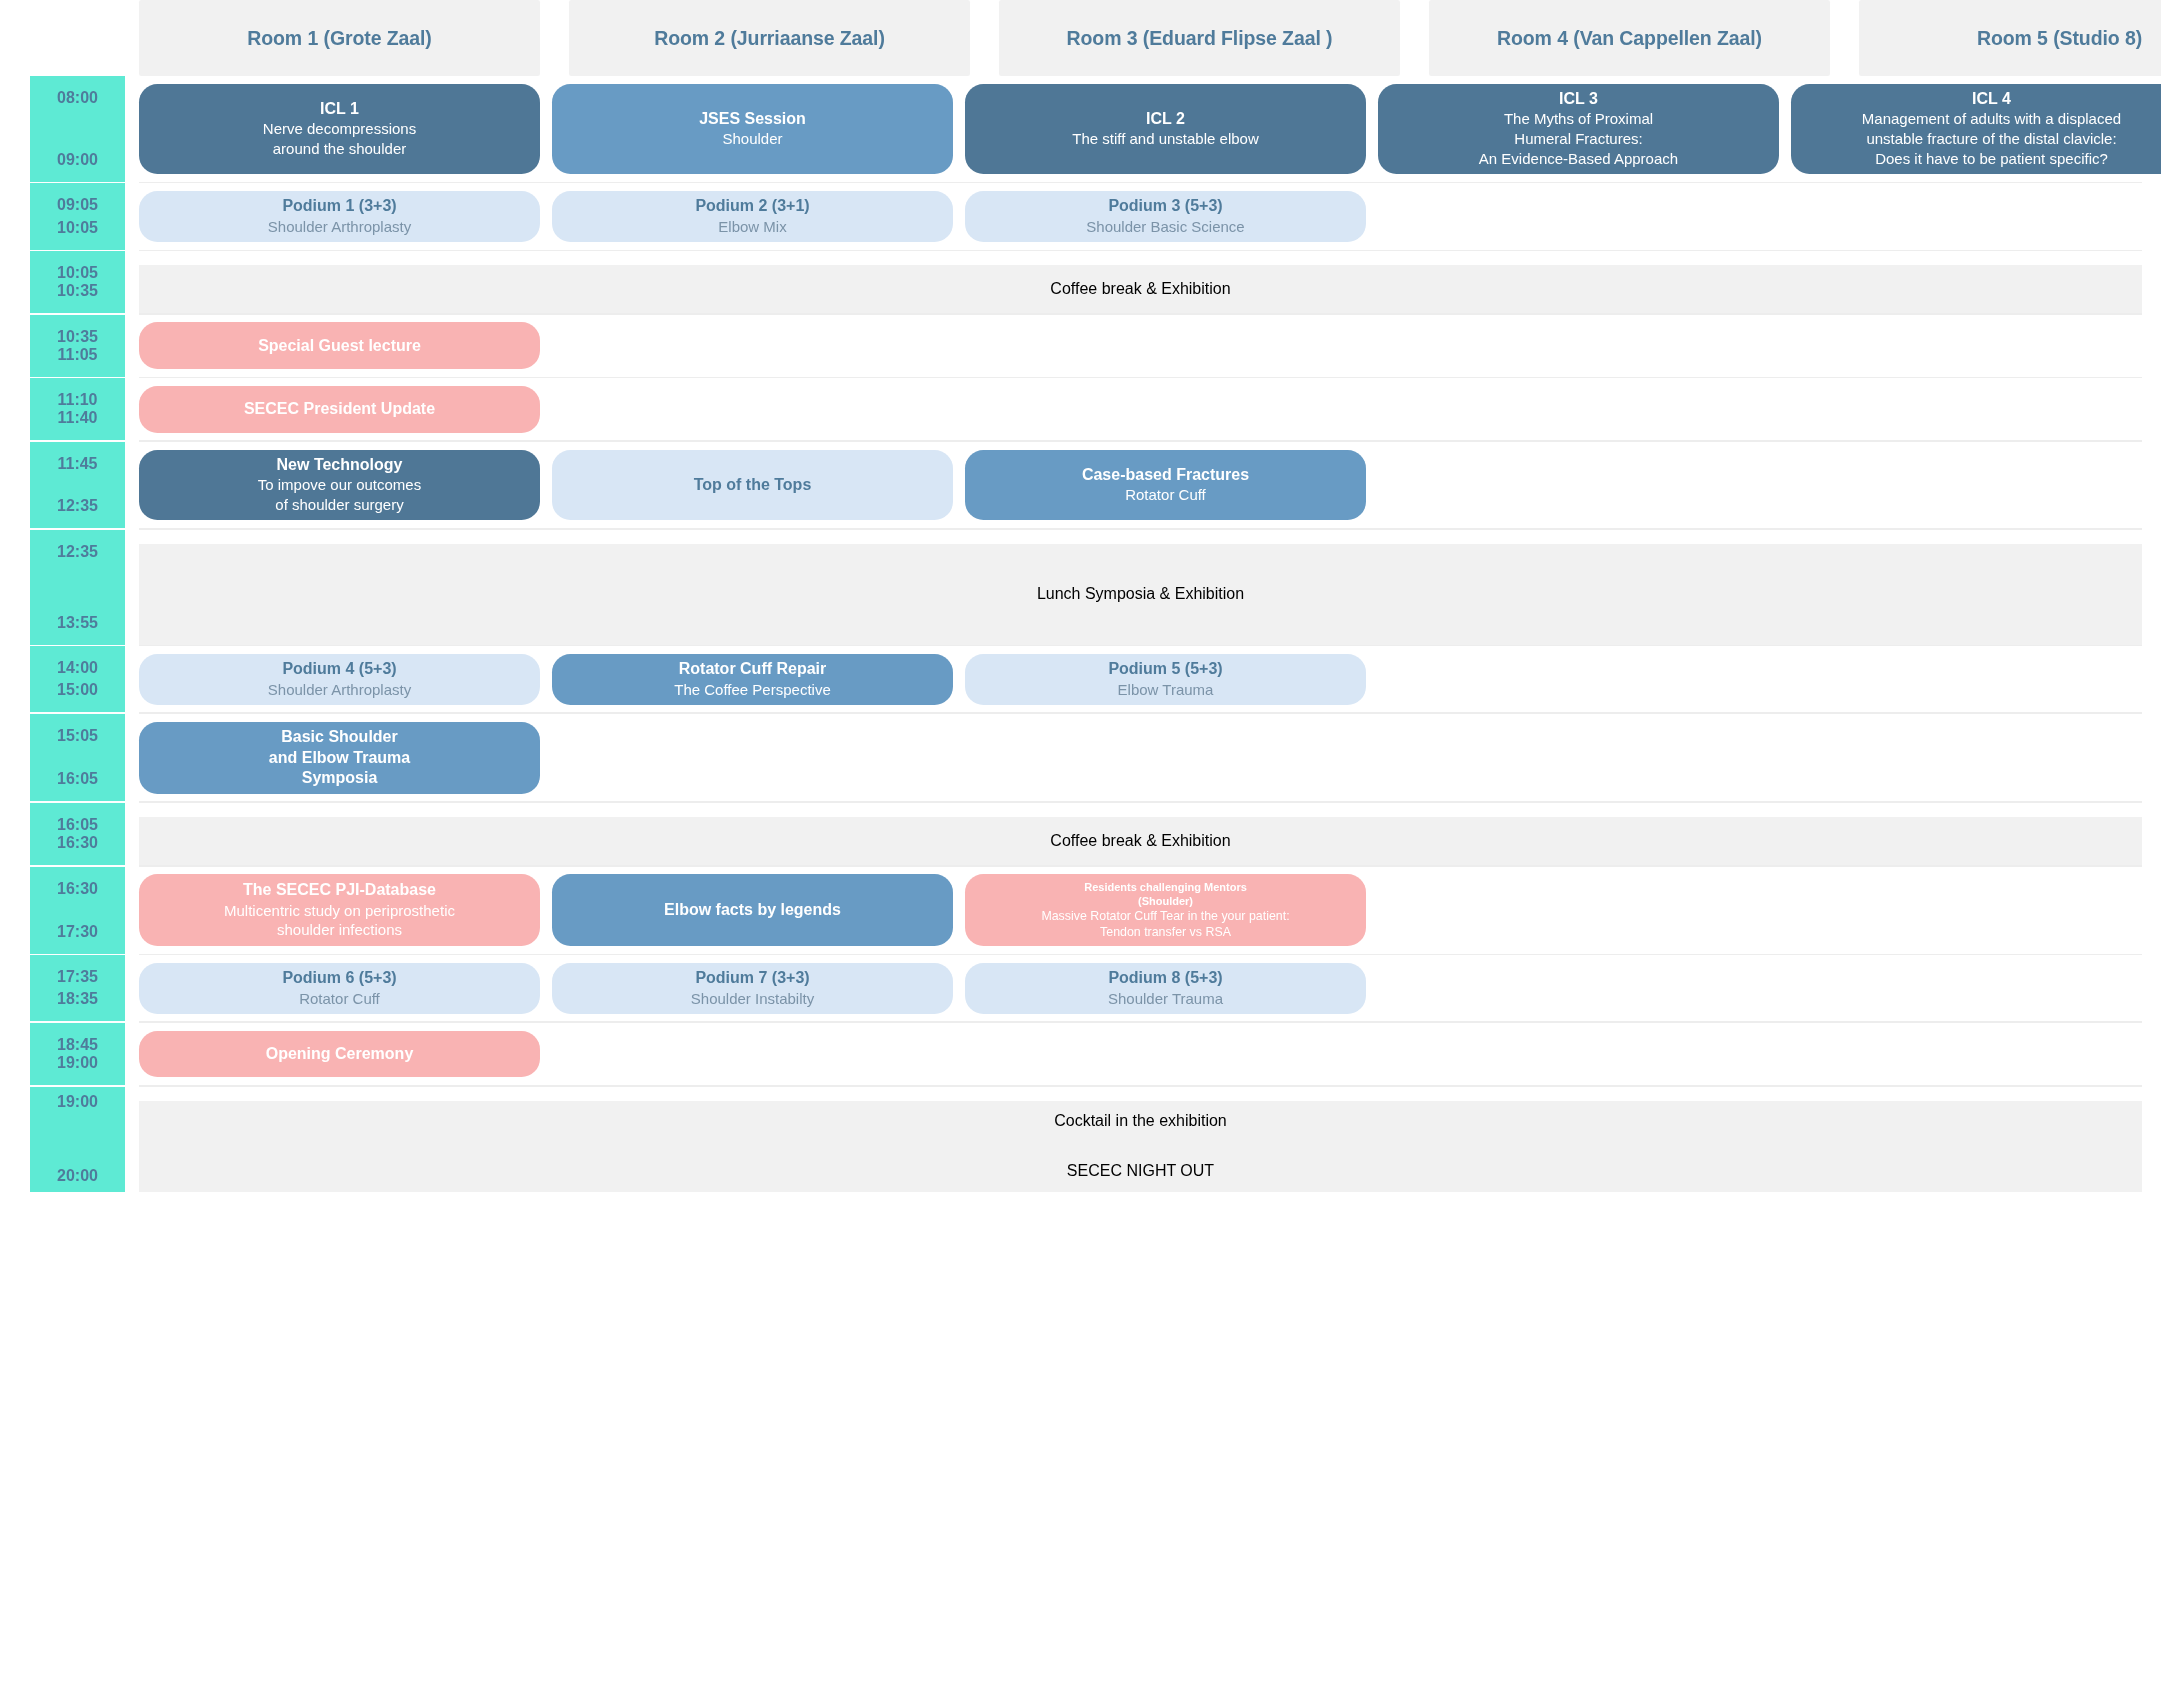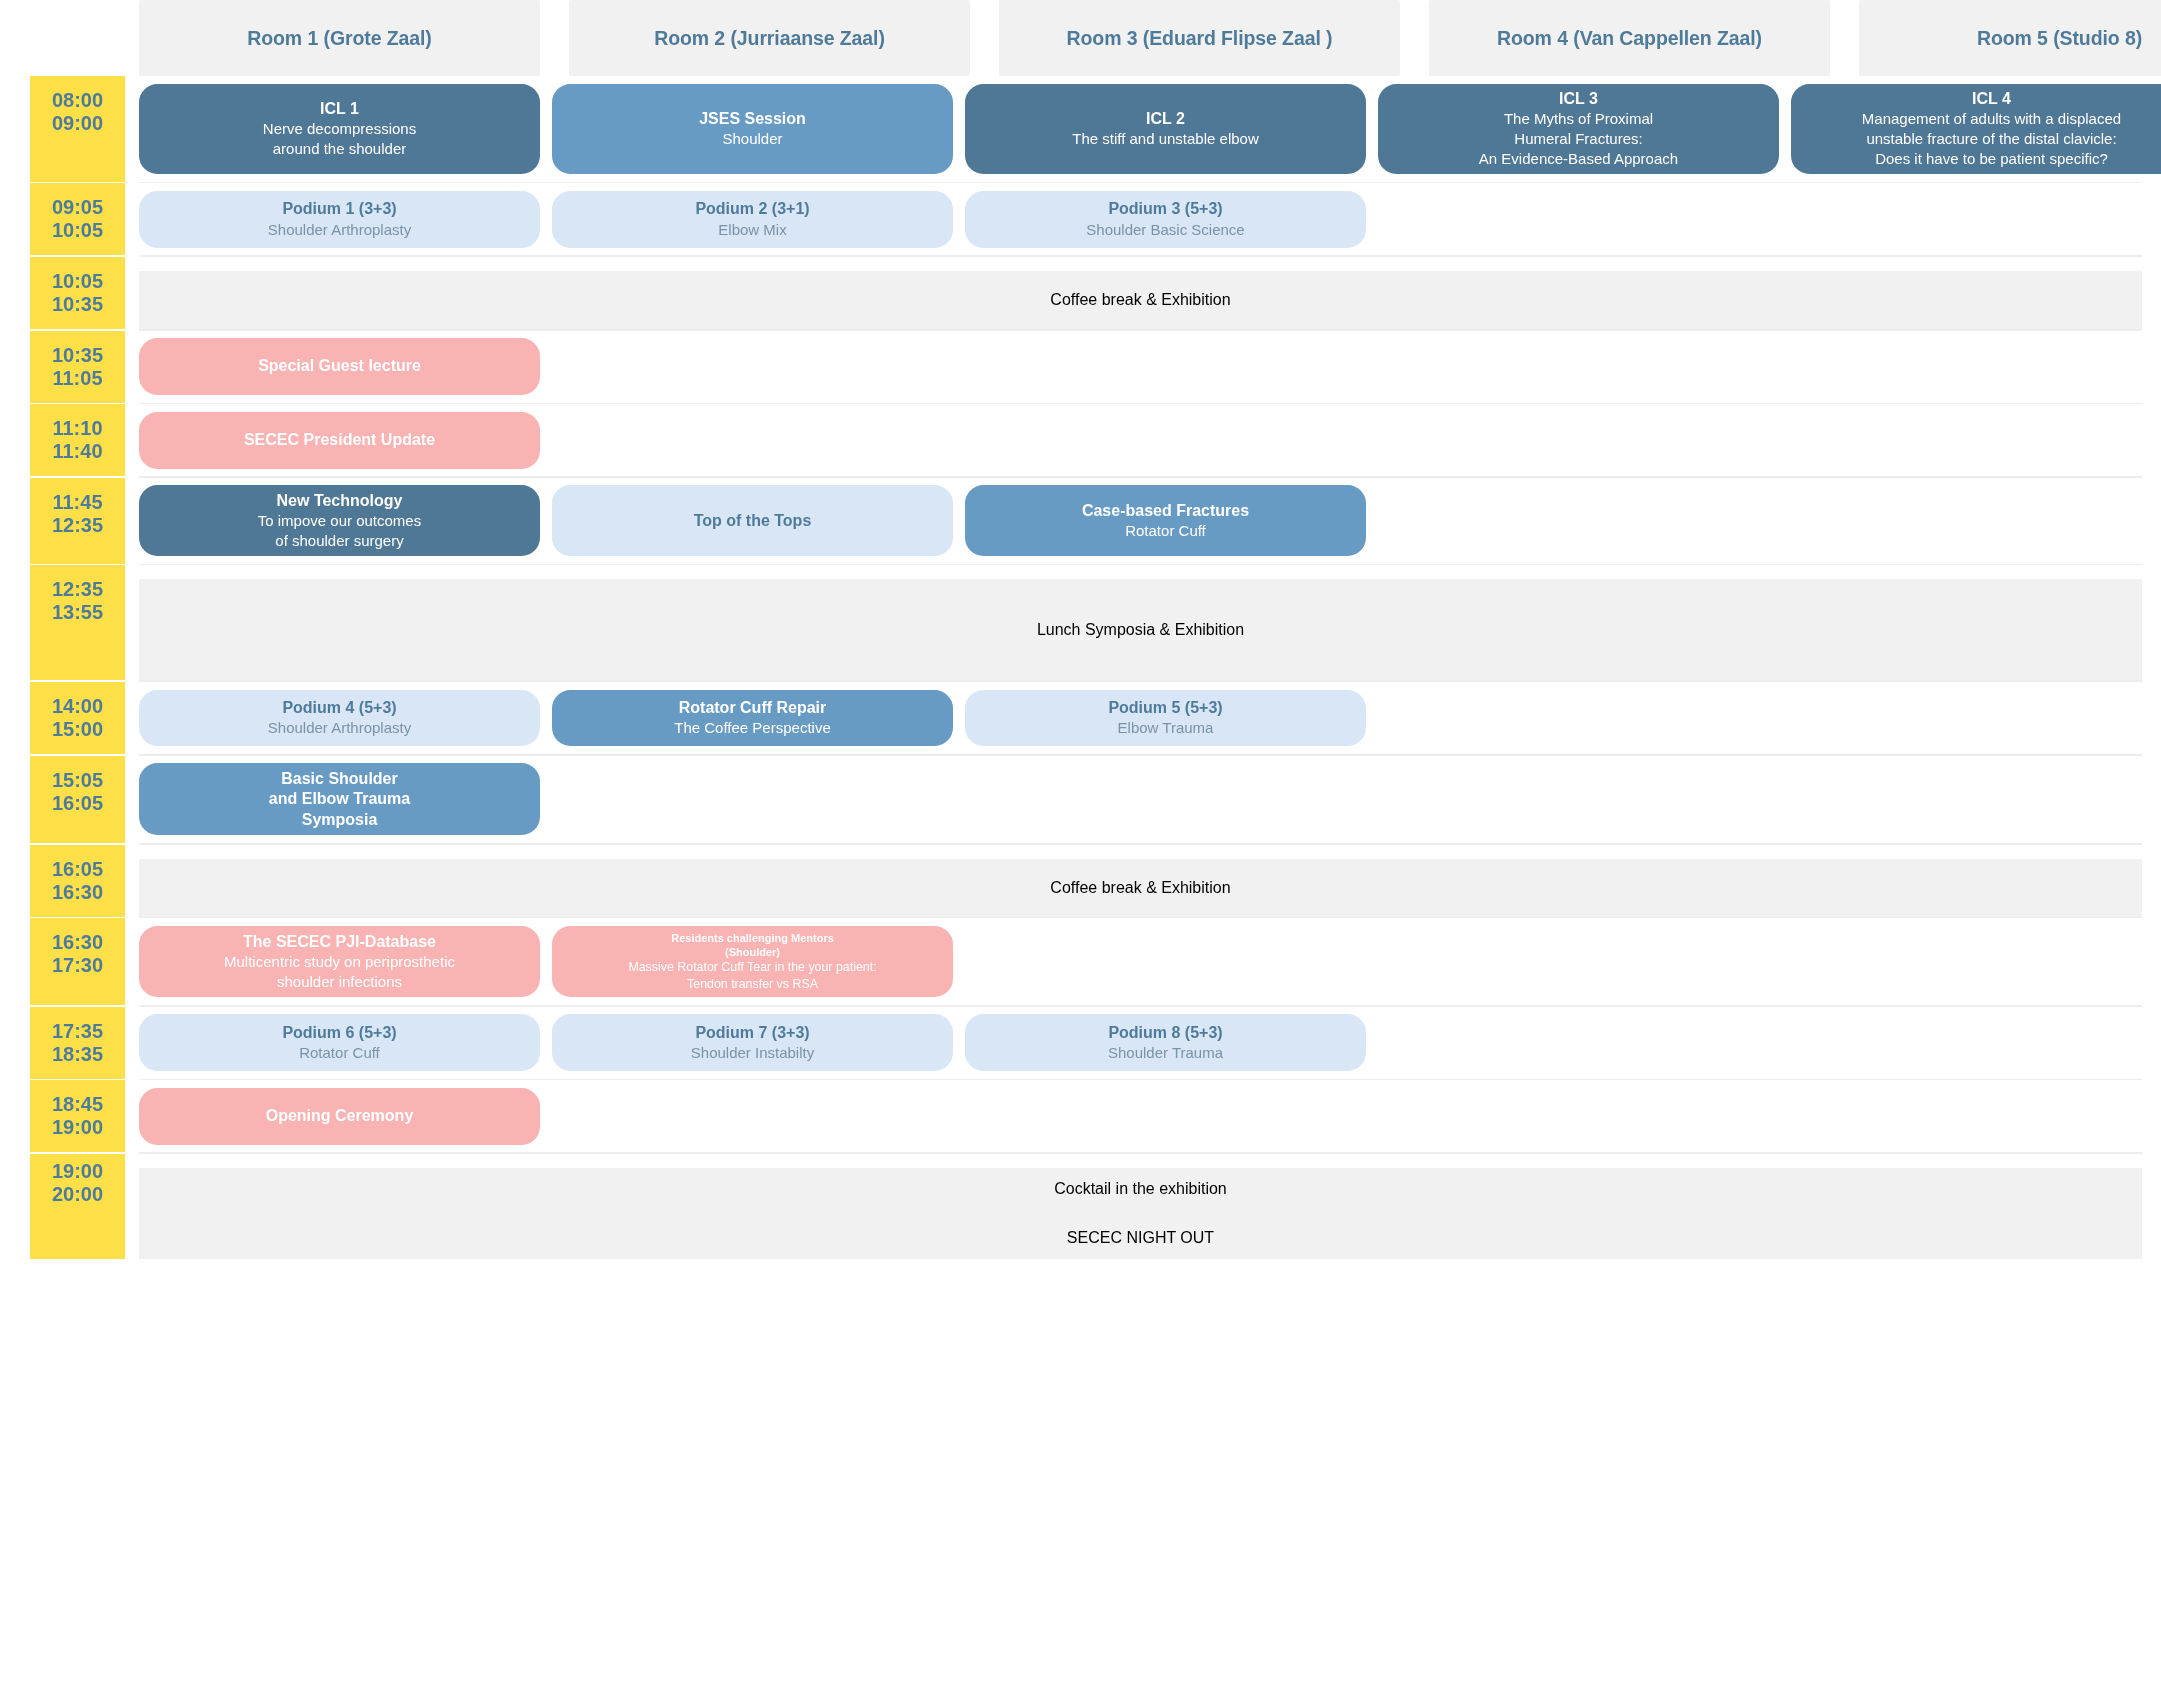--- a/index.html
+++ b/index.html
@@ -55,27 +55,27 @@
     height: 1.6px;
     background: #ededed;
     margin-left: 139px;
     width: 2003px;
   }
 
   .timecol {
     flex: 0 0 95px;
     width: 95px;
     margin-left: 30px;
-    background: #fde047;
+    background: #5eead4;
     color: #4f7b9b;
     font-weight: bold;
-    font-size: 20px;
+    font-size: 16px;
     display: flex;
     flex-direction: column;
-    justify-content: flex-start;
+    justify-content: space-between;
     align-items: center;
     box-sizing: border-box;
     padding: 13px 0;
   }
   .timecol.tight { padding: 6.5px 0; }
 
   .cells {
     flex: 1 1 auto;
     display: flex;
     align-items: stretch;
@@ -338,20 +338,23 @@
         <div class="timecol">
           <div>16:30</div>
           <div>17:30</div>
         </div>
         <div class="cells">
           <div class="cell c-pink">
             <div class="title">The SECEC PJI-Database</div>
             <div class="sub">Multicentric study on periprosthetic</div>
             <div class="sub">shoulder infections</div>
           </div>
+          <div class="cell c-mid">
+            <div class="title">Elbow facts by legends</div>
+          </div>
           <div class="cell c-pink">
             <div class="title small">Residents challenging Mentors</div>
             <div class="title small">(Shoulder)</div>
             <div class="sub small">Massive Rotator Cuff Tear in the your patient:</div>
             <div class="sub small">Tendon transfer vs RSA</div>
           </div>
           <div class="cell empty"></div>
           <div class="cell empty"></div>
         </div>
       </div>

